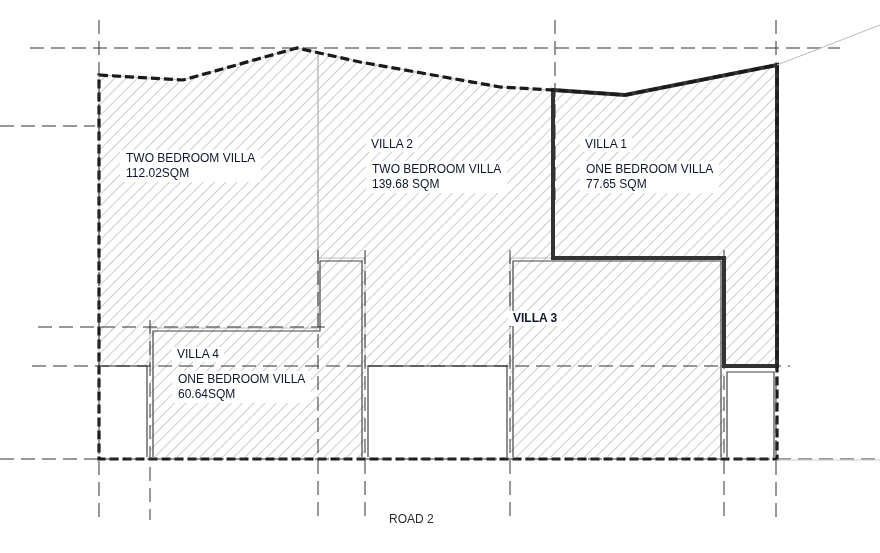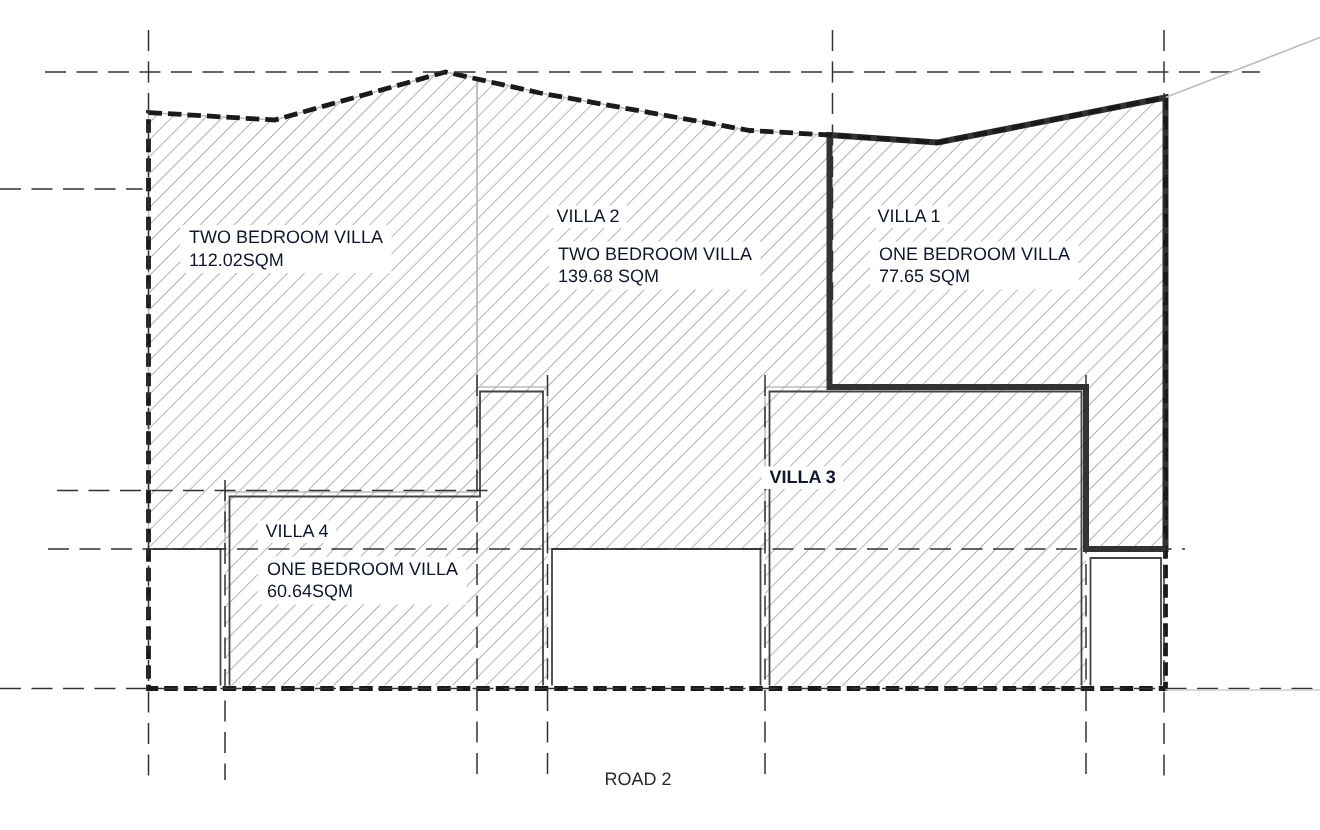--- a/index.html
+++ b/index.html
@@ -3,21 +3,21 @@
   <meta charset="utf-8">
   <style>
     html, body { margin: 0; padding: 0; background: #ffffff; }
     body { width: 880px; height: 553px; overflow: hidden; position: relative;
            font-family: "Liberation Sans", "DejaVu Sans", sans-serif; }
     #plan { position: absolute; left: 0; top: 0; width: 880px; height: 553px; }
     .label { position: absolute; text-align: left; color: #0f172a;
              font-size: 12px; line-height: 15px; }
     .label .bg { background: #ffffff; display: inline-block; padding: 1px 6px; }
     .label .title { display: inline-block; background: #ffffff; padding: 0 5px; margin-bottom: 9px; }
-    .road { position: absolute; left: 403px; top: 512px; font-size: 12px; color: #2a2a2a; }
+    .road { position: absolute; left: 389px; top: 512px; font-size: 12px; color: #2a2a2a; }
   </style>
 </head>
 <body>
 
 <svg id="plan" viewBox="0 0 880 553" xmlns="http://www.w3.org/2000/svg">
   <defs>
     <pattern id="hatch" patternUnits="userSpaceOnUse" width="8" height="8" patternTransform="rotate(45)">
       <line x1="0" y1="0" x2="0" y2="8" stroke="#9a9a9a" stroke-width="1"></line>
     </pattern>
   </defs>

